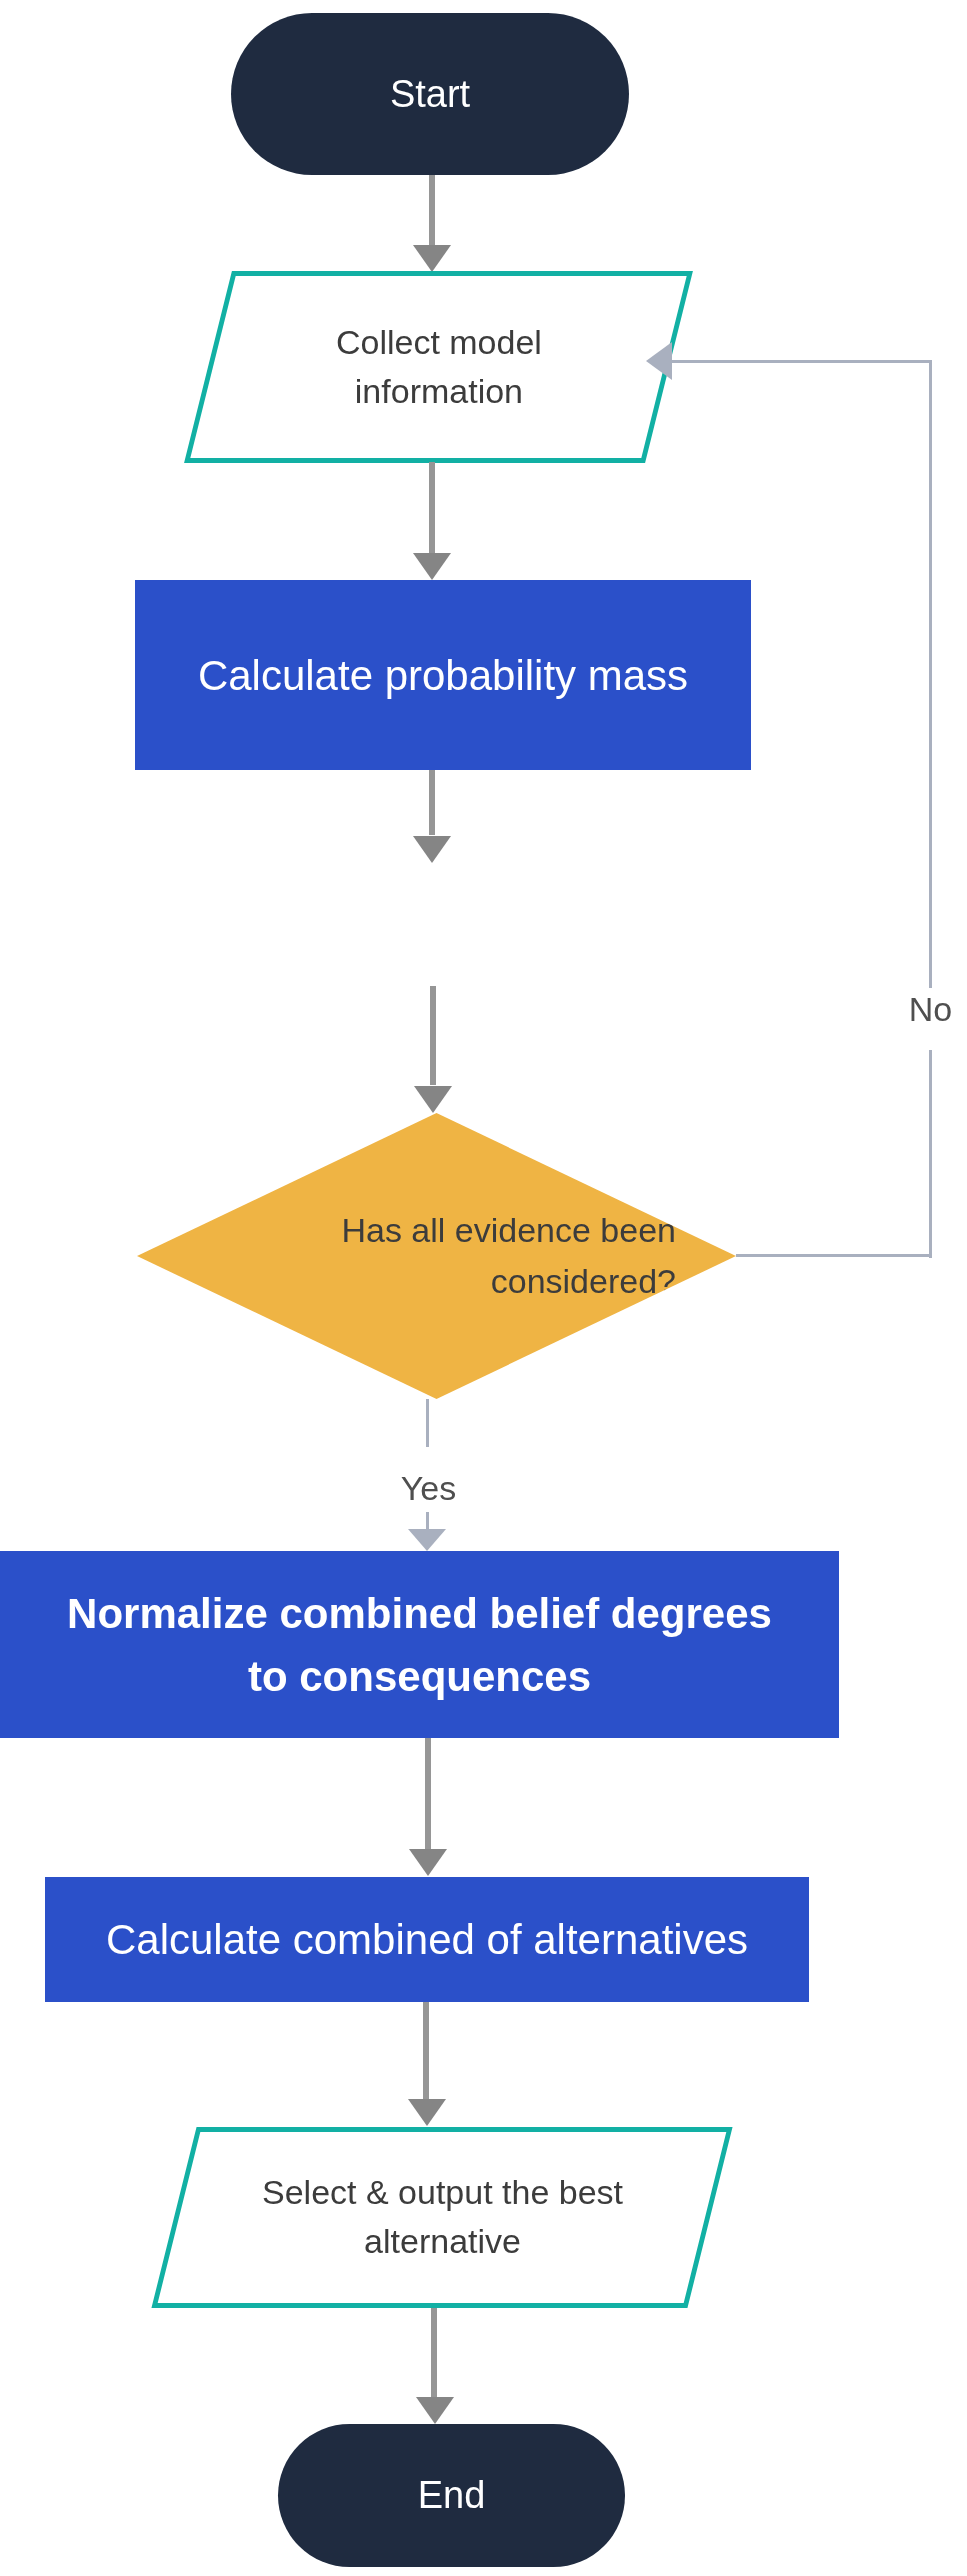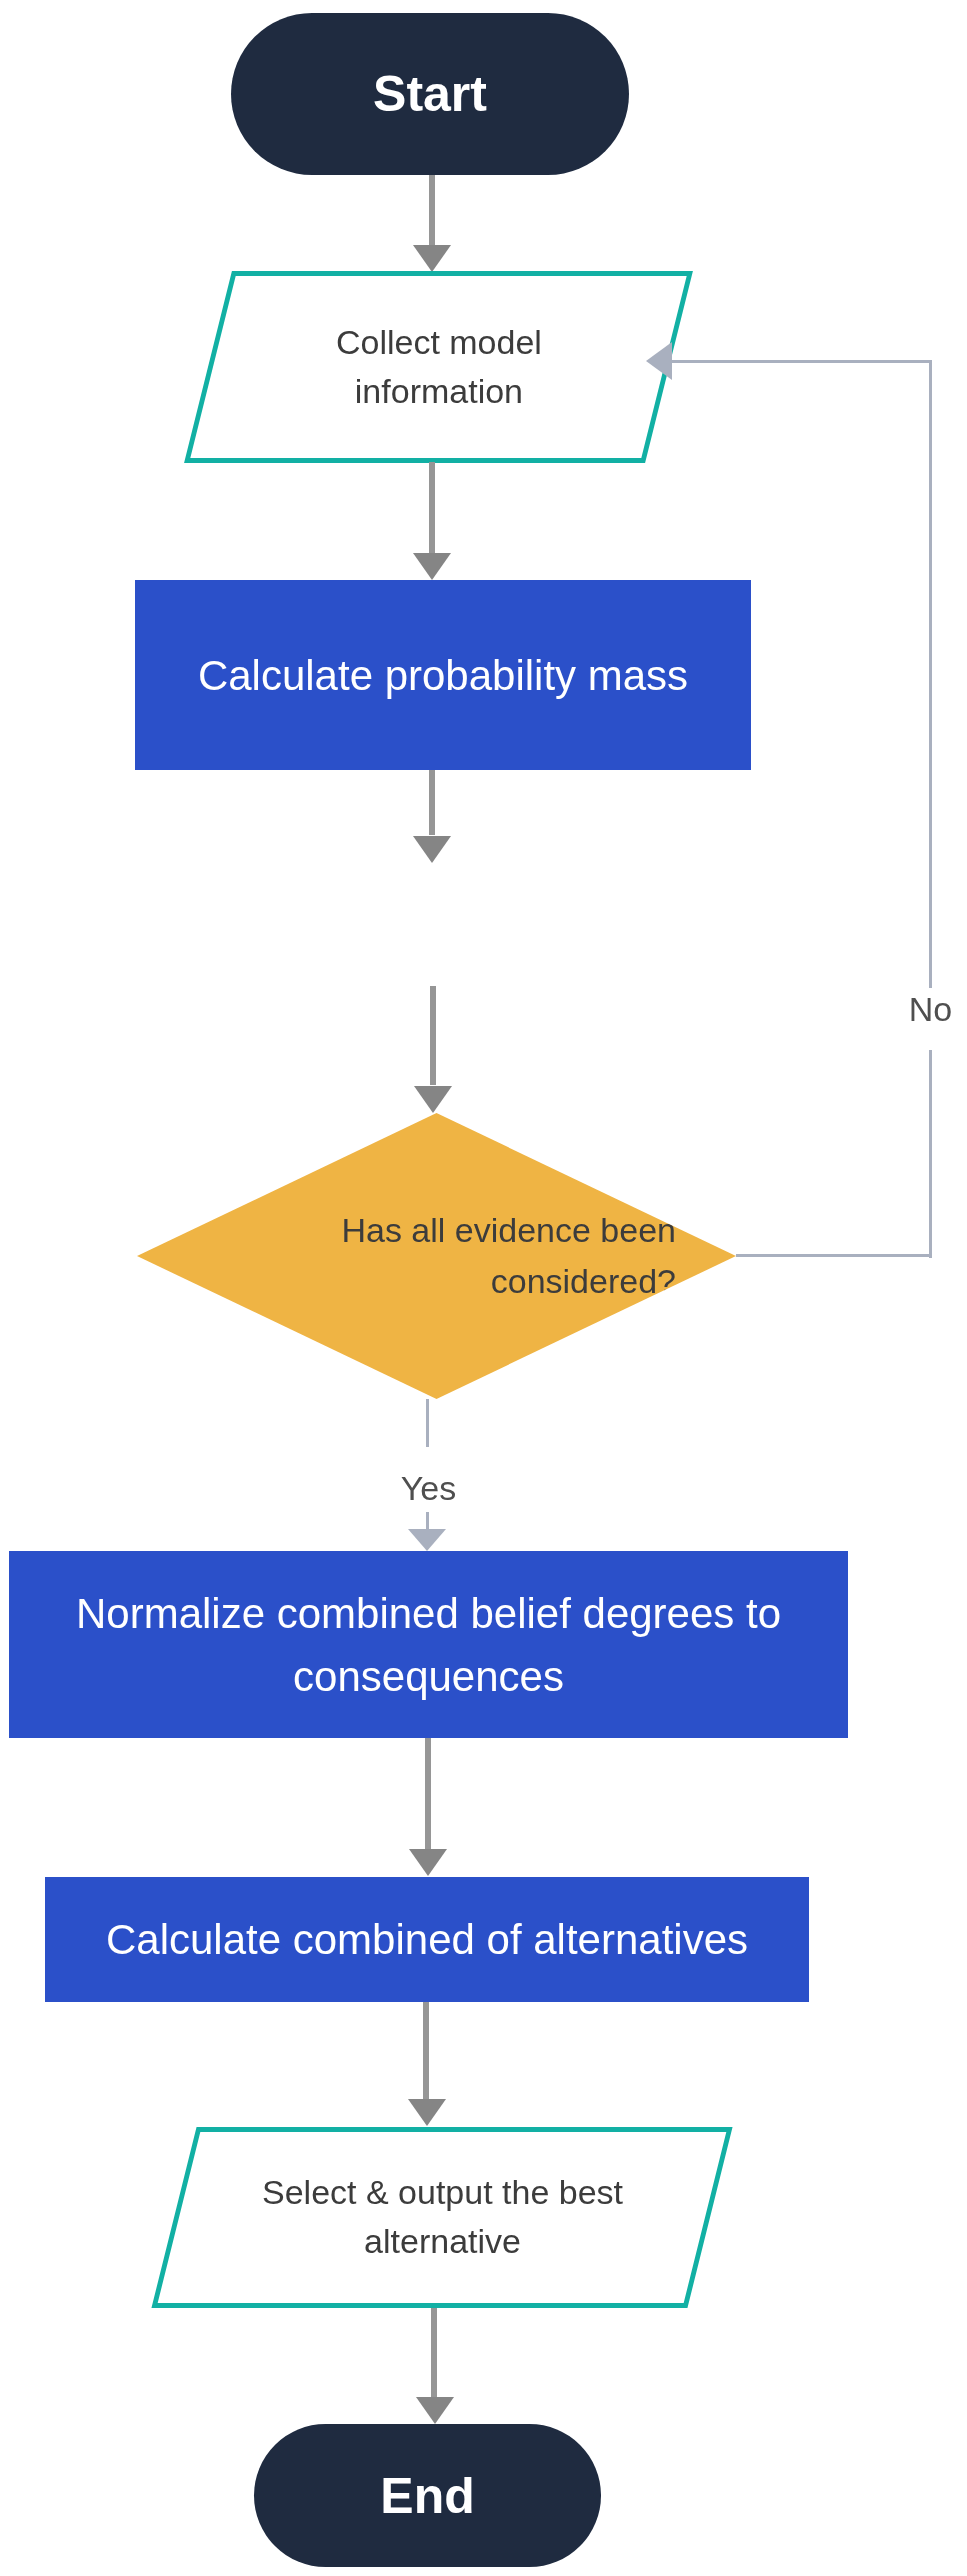--- a/index.html
+++ b/index.html
@@ -2,21 +2,21 @@
 <html style="--terminator-fill: #1f2b40; --process-fill: #2b50c9; --decision-fill: #efb444; --io-border: #12b0a4; --shape-text-dark: #3c3c3c; --arrow-gray: #969696; --arrow-head-gray: #858585; --arrow-bluegray: #a9b0bf; --label-gray: #4f4f4f;font-size:13.7px"><head>
 <meta charset="utf-8">
 <style>
   html,body{margin:0;padding:0;background:#ffffff;}
   body{font-family:"Liberation Sans", sans-serif;}
   .canvas{position:relative;width:967px;height:2576px;background:#ffffff;overflow:hidden;}
 
   .node{position:absolute;display:flex;align-items:center;justify-content:center;text-align:center;box-sizing:border-box;}
   .node-label{display:block;}
 
-  .terminator{background:var(--terminator-fill,#1f2b40);border-radius:855px;color:#ffffff;font-size:50px;font-weight:bold;}
+  .terminator{background:var(--terminator-fill,#1f2b40);border-radius:855px;color:#ffffff;font-size:38px;}
   .process{background:var(--process-fill,#2b50c9);color:#ffffff;font-size:42px;}
   .process .node-label{line-height:1.5;}
   .decision{background:var(--decision-fill,#efb444);color:var(--shape-text-dark,#3c3c3c);font-size:34px;
             clip-path:polygon(50% 0,100% 50%,50% 100%,0 50%);}
   .decision .node-label{line-height:1.5;}
   .io{background:#ffffff;border:5.1px solid var(--io-border,#12b0a4);transform:skewX(-14deg);
       color:var(--shape-text-dark,#3c3c3c);font-size:34px;}
   .io .node-label{transform:skewX(14deg);line-height:1.45;}
 
   .vline{position:absolute;width:6px;background:var(--arrow-gray,#969696);}
@@ -73,39 +73,39 @@
   <div class="edge-label" style="left:879px;top:990px;width:103px;">No</div>
   <div class="vline bluegray" style="left:929px;top:1050px;height:208px;"></div>
   <div class="hline" style="left:672px;top:360px;width:260px;"></div>
   <div class="head-left" style="left:646px;top:342px;"></div>
 
   <div class="vline bluegray" style="left:426px;top:1399px;height:48px;"></div>
   <div class="edge-label" style="left:377px;top:1469px;width:103px;">Yes</div>
   <div class="vline bluegray" style="left:426px;top:1512px;height:17px;"></div>
   <div class="head-down bluegray" style="left:408px;top:1529px;"></div>
 
-  <div class="node process" style="left:9px;top:1551px;width:839px;height:187px;">
+  <div class="node process" style="left:0;top:1551px;width:839px;height:187px;font-weight:bold;">
     <span class="node-label" style="max-width:753px;">Normalize combined belief degrees to consequences</span>
   </div>
 
   <div class="vline" style="left:425px;top:1738px;height:111px;"></div>
   <div class="head-down" style="left:409px;top:1849px;"></div>
 
   <div class="node process" style="left:45px;top:1877px;width:764px;height:125px;">
     <span class="node-label">Calculate combined of alternatives</span>
   </div>
 
   <div class="vline" style="left:423px;top:2002px;height:98px;"></div>
   <div class="head-down" style="left:408px;top:2099px;"></div>
 
   <div class="node io" style="left:174px;top:2127px;width:536px;height:181px;">
     <span class="node-label" style="max-width:497px;">Select &amp; output the best alternative</span>
   </div>
 
   <div class="vline" style="left:431px;top:2308px;height:89px;"></div>
   <div class="head-down" style="left:416px;top:2397px;"></div>
 
-  <div class="node terminator" style="left:254px;top:2424px;width:347px;height:143px;">
+  <div class="node terminator" style="left:278px;top:2424px;width:347px;height:143px;">
     <span class="node-label">End</span>
   </div>
 
 </div>
 
 
 </body></html>

